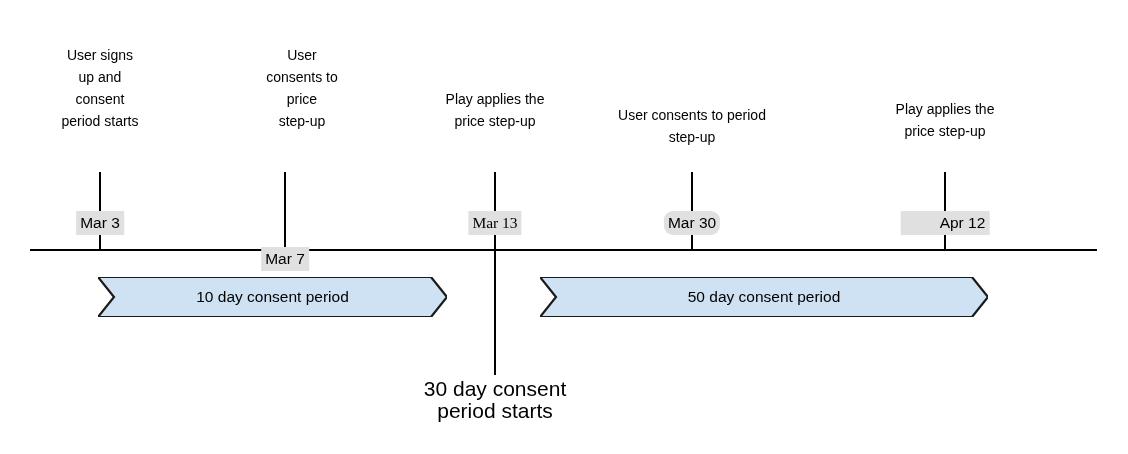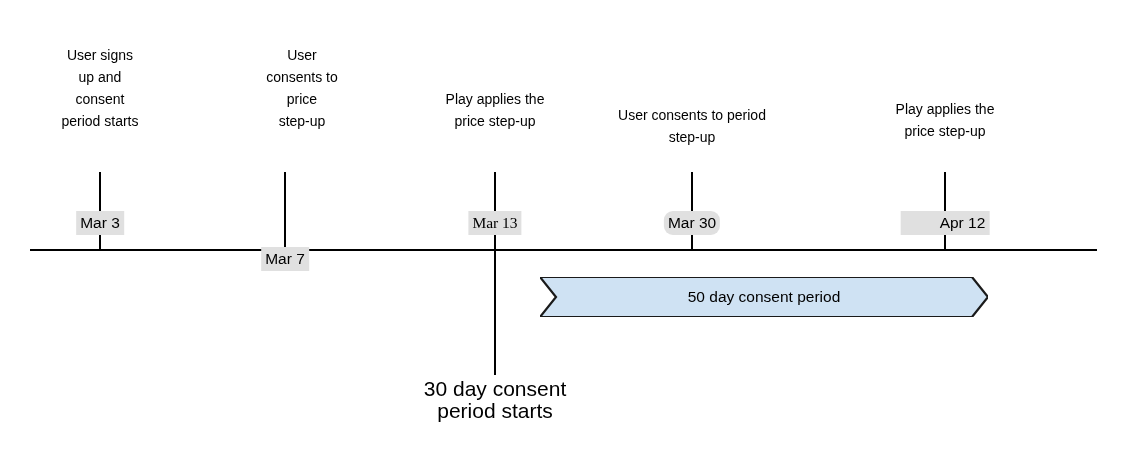--- a/index.html
+++ b/index.html
@@ -126,20 +126,26 @@
 
   <div class="date-chip" style="left:945px; top:211px;padding-left:39px;">Apr 12</div>
 
   <div class="axis-line" style="left:30px; top:249px; width:1067px;"></div>
 
   <div class="tick-line" style="left:494px; top:251px; height:124px;"></div>
 
   <div class="below-label" style="left:495px; top:378px; width:220px;">30 day consent
 period starts</div>
 
+  <div class="banner" style="left:98px; top:277px; width:349px; height:40px;">
+    <svg width="349" height="40" viewBox="0 0 349 40" preserveAspectRatio="none">
+      <polygon points="0,0 333,0 349,20 333,40 0,40 16,20" fill="#cfe2f3" stroke="#1a1a1a" stroke-width="2.2" stroke-linejoin="miter" vector-effect="non-scaling-stroke"></polygon>
+    </svg>
+    <span class="banner-label">10 day consent period</span>
+  </div>
 
   <div class="banner" style="left:540px; top:277px; width:448px; height:40px;">
     <svg width="448" height="40" viewBox="0 0 448 40" preserveAspectRatio="none">
       <polygon points="0,0 432,0 448,20 432,40 0,40 16,20" fill="#cfe2f3" stroke="#1a1a1a" stroke-width="2.2" stroke-linejoin="miter" vector-effect="non-scaling-stroke"></polygon>
     </svg>
     <span class="banner-label">50 day consent period</span>
   </div>
 
 </div>
 

